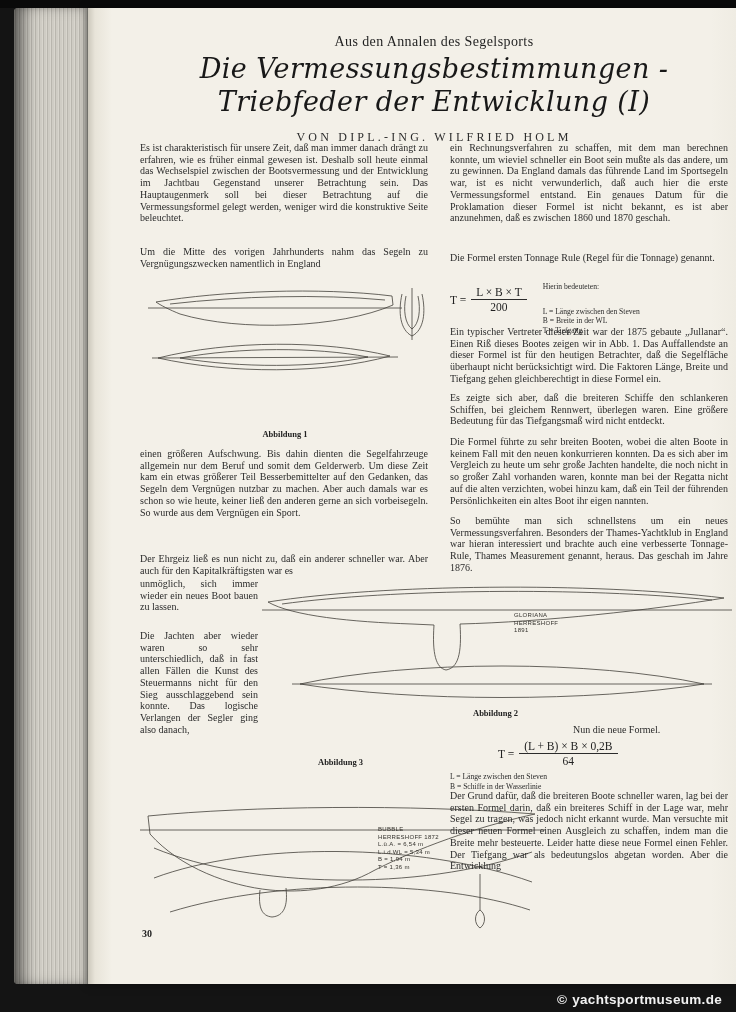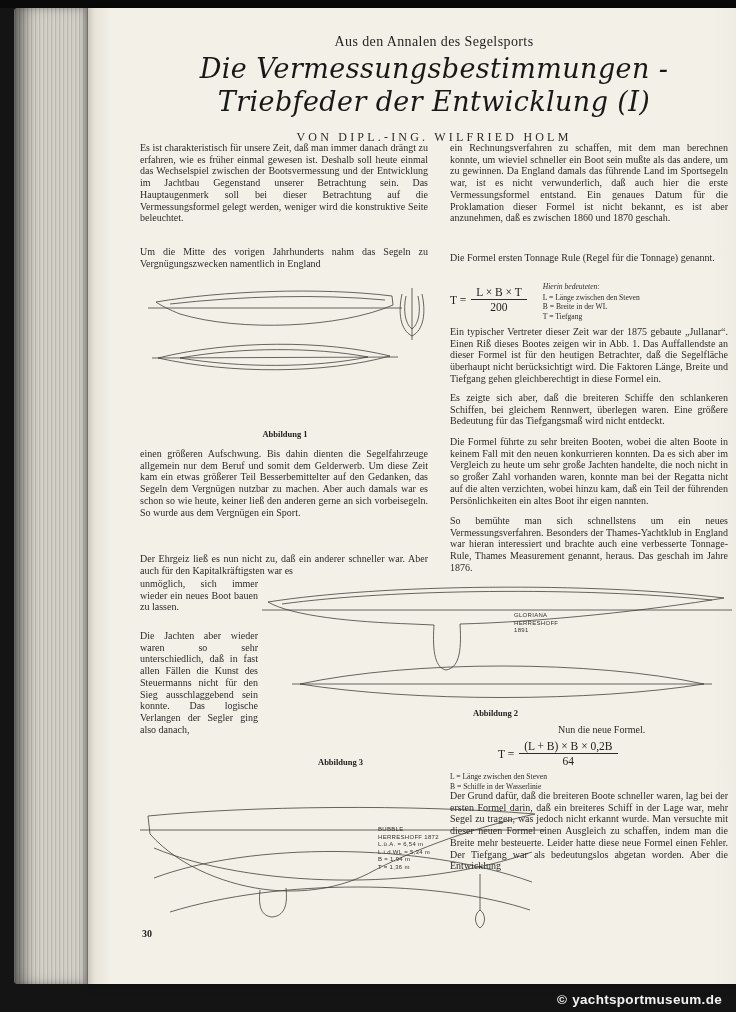--- a/index.html
+++ b/index.html
@@ -26,21 +26,21 @@
   .fig svg{display:block;}
   .fig path,.fig line,.fig ellipse{stroke:#42403a;stroke-width:.8;fill:none;}
   .fig-label{position:absolute;font-family:"Liberation Sans",sans-serif;font-size:6px;
              line-height:7.5px;color:#33312c;letter-spacing:.3px;}
   .formula-row{display:flex;align-items:flex-start;gap:16px;}
   .eqn{font-size:11.5px;color:#222;white-space:nowrap;display:flex;align-items:center;gap:5px;margin-top:6px;}
   .frac{display:inline-block;text-align:center;vertical-align:middle;}
   .frac .num{display:block;border-bottom:1px solid #2b2b2b;padding:0 5px 1px;}
   .frac .den{display:block;padding-top:1px;}
   .legend{display:flex;flex-direction:column;font-size:7.6px;line-height:9.6px;color:#2b2b2b;padding-top:2px;}
-  .legend .lt{margin-bottom:1px;font-style:italic;}
+  .legend .lt{margin-bottom:15px;}
   .watermark{right:14px;bottom:5px;color:#f2f2f2;font-family:"Liberation Sans",sans-serif;
              font-size:13.5px;font-weight:600;letter-spacing:.3px;z-index:5;display:flex;gap:5px;align-items:center;}
   .topstrip{left:0;top:0;width:736px;height:8px;background:#0a0a0a;}
 </style>
 </head>
 <body>
 
 <div id="canvas">
 
   <div class="abs topstrip"></div>
@@ -136,21 +136,21 @@
           <span>T = Tiefgang</span>
         </span>
       </div>
     </div>
 
     <div class="abs pt txt" style="left:362px;top:318px;width:278px">Ein typischer Vertreter dieser Zeit war der 1875 gebaute „Jullanar“. Einen Riß dieses Bootes zeigen wir in Abb. 1. Das Auffallendste an dieser Formel ist für den heutigen Betrachter, daß die Segelfläche überhaupt nicht berücksichtigt wird. Die Faktoren Länge, Breite und Tiefgang gehen gleichberechtigt in diese Formel ein.</div>
     <div class="abs pt txt" style="left:362px;top:384px;width:278px">Es zeigte sich aber, daß die breiteren Schiffe den schlankeren Schiffen, bei gleichem Rennwert, überlegen waren. Eine größere Bedeutung für das Tiefgangsmaß wird nicht entdeckt.</div>
     <div class="abs pt txt" style="left:362px;top:428px;width:278px">Die Formel führte zu sehr breiten Booten, wobei die alten Boote in keinem Fall mit den neuen konkurrieren konnten. Da es sich aber im Vergleich zu heute um sehr große Jachten handelte, die noch nicht in so großer Zahl vorhanden waren, konnte man bei der Regatta nicht auf die alten verzichten, wobei hinzu kam, daß ein Teil der führenden Persönlichkeiten ein altes Boot ihr eigen nannten.</div>
     <div class="abs pt txt" style="left:362px;top:507px;width:278px">So bemühte man sich schnellstens um ein neues Vermessungsverfahren. Besonders der Thames-Yachtklub in England war hieran interessiert und brachte auch eine verbesserte Tonnage-Rule, Thames Measurement genannt, heraus. Das geschah im Jahre 1876.</div>
 
-    <div class="abs pt txt" style="left:470px;top:716px;width:160px;text-align:left">Nun die neue Formel.</div>
+    <div class="abs pt txt" style="left:485px;top:716px;width:160px;text-align:left">Nun die neue Formel.</div>
 
     <div class="abs txt" style="left:362px;top:732px;width:278px">
       <div class="eqn" style="margin-left:48px;margin-top:0">
         <span>T =</span>
         <span class="frac">
           <span class="num">(L + B) × B × 0,2B</span>
           <span class="den">64</span>
         </span>
       </div>
       <div class="legend" style="margin-top:3px">

